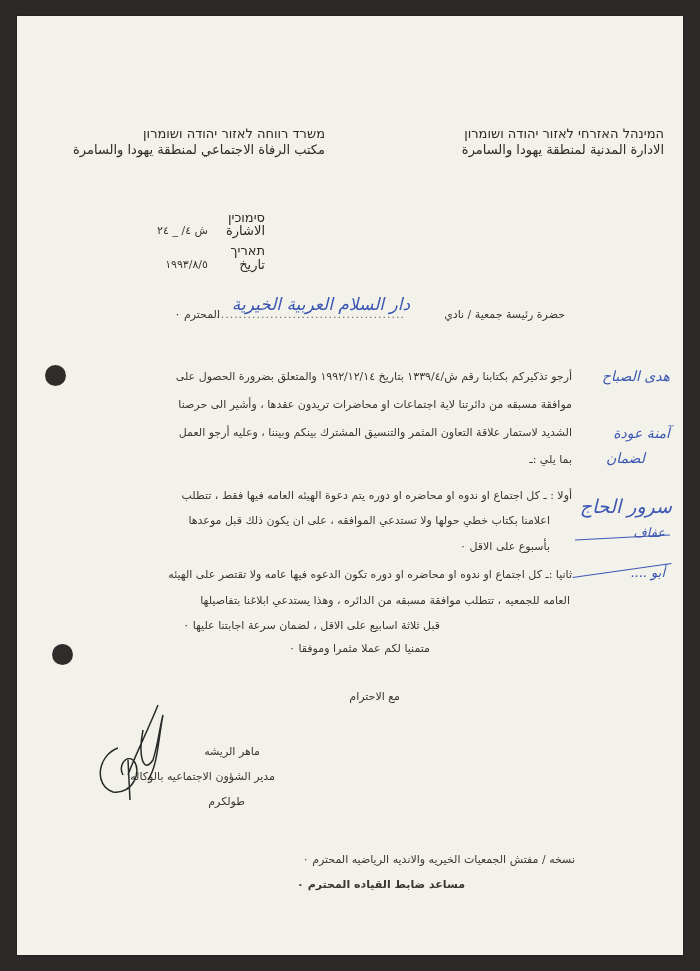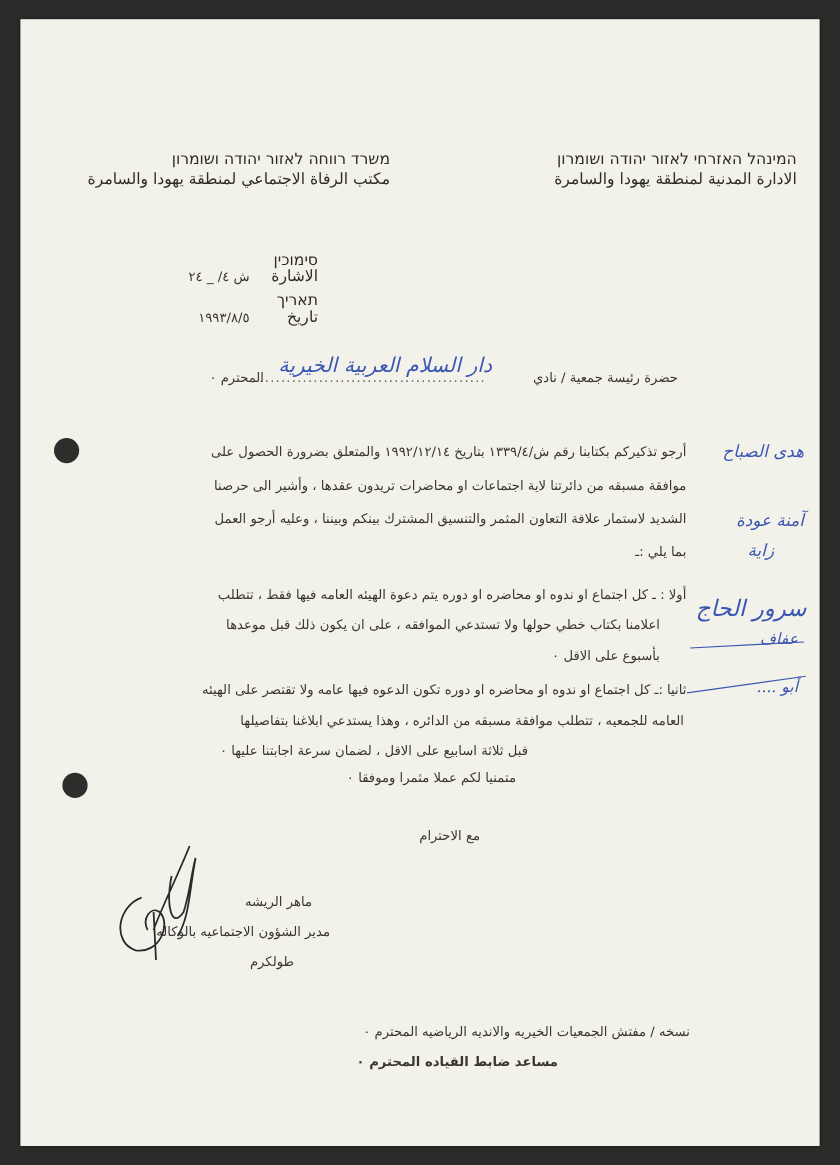--- a/index.html
+++ b/index.html
@@ -81,18 +81,18 @@
 
 <svg style="position:absolute; left:88px; top:700px;" width="85" height="100">
   <path d="M70 5 C60 30, 45 60, 40 75 M30 48 C10 55, 5 85, 25 92 C45 95, 55 70, 45 60 C38 55, 30 65, 35 75 M55 30 C50 55, 55 75, 65 60 C70 45, 72 25, 75 15 C70 40, 70 65, 60 80 M40 60 L42 100" fill="none" stroke="#2a2a2a" stroke-width="1.5"></path>
 </svg>
 
 <div class="t body" style="right:125px; top:853px;">نسخه / مفتش الجمعيات الخيريه والانديه الرياضيه المحترم ٠</div>
 <div class="t body" style="right:235px; top:878px;font-weight:bold;">مساعد ضابط القياده المحترم ٠</div>
 
 <div class="hw" style="right:30px; top:368px; font-size:14px;">هدى الصباح</div>
 <div class="hw" style="right:30px; top:425px; font-size:14px;">آمنة عودة</div>
-<div class="hw" style="right:55px; top:450px; font-size:14px;">زاية</div>
+<div class="hw" style="right:55px; top:450px; font-size:14px;">لضمان</div>
 <div class="hw" style="right:28px; top:495px; font-size:19px;">سرور الحاج</div>
 <div class="line" style="left:575px; top:537px; width:95px; transform:rotate(-3deg);"></div>
 <div class="hw" style="right:35px; top:525px; font-size:13px;">عفاف</div>
 <div class="line" style="left:572px; top:570px; width:100px; transform:rotate(-8deg);"></div>
 <div class="hw" style="right:35px; top:565px; font-size:13px;">أبو ....</div>
 
 </body></html>

